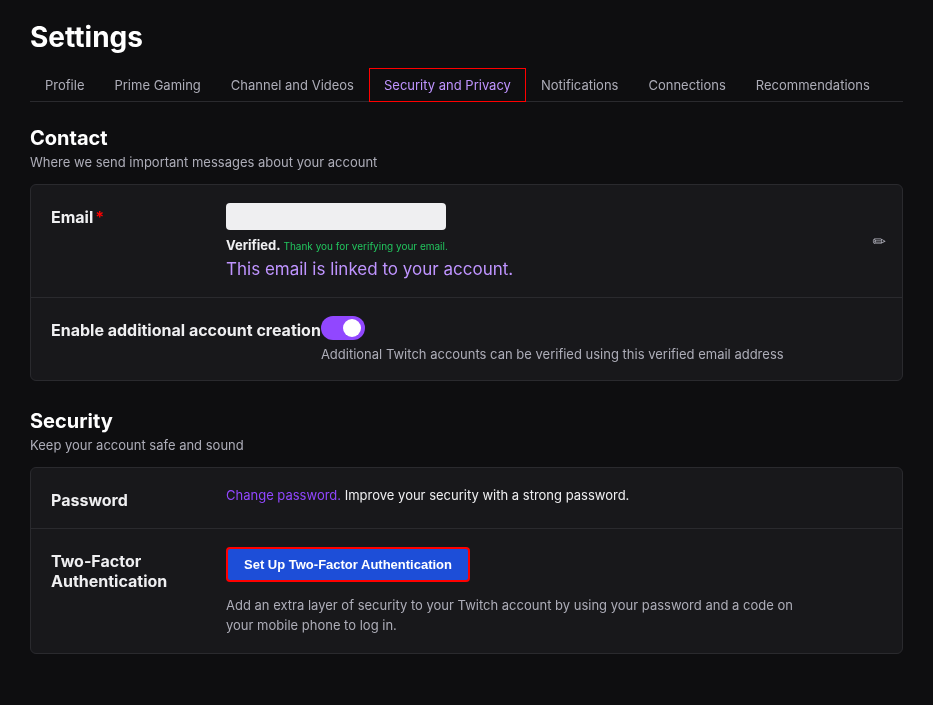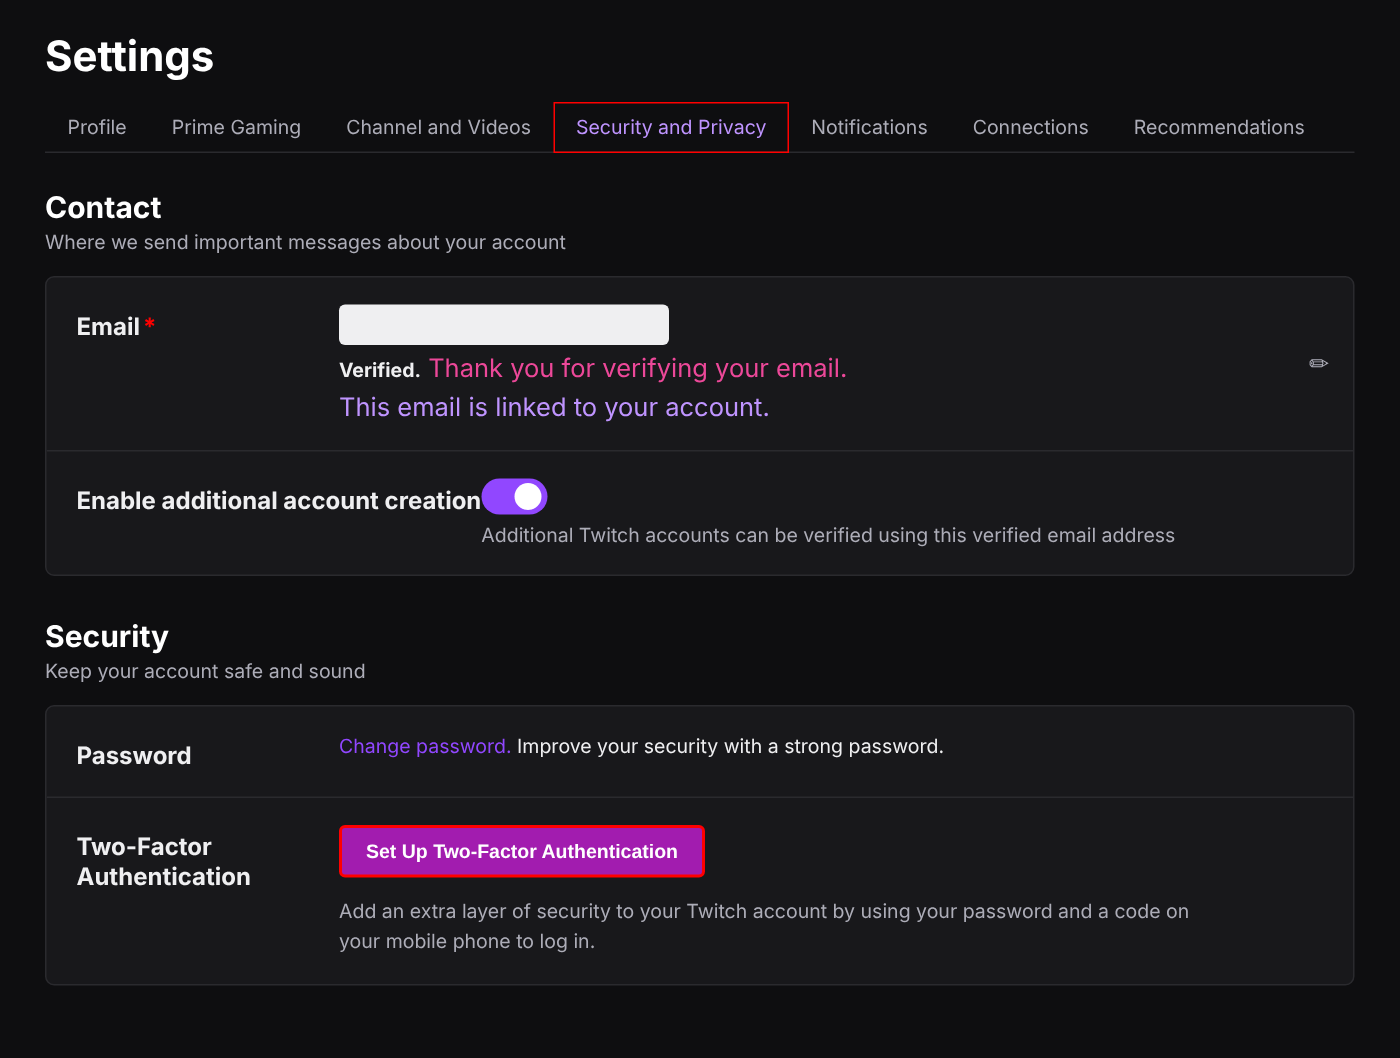--- a/index.html
+++ b/index.html
@@ -192,21 +192,21 @@
       cursor: pointer;
     }
 
     .password-desc {
       font-size: 13px;
       color: #efeff1;
       display: inline;
     }
 
     .two-factor-btn {
-      background-color: #a21caf;
+      background-color: #1d4ed8;
       color: #fff;
       border: 2px solid #f00;
       border-color: #f00;
       border-radius: 4px;
       padding: 8px 16px;
       font-size: 13px;
       font-weight: 700;
       cursor: pointer;
       display: inline-block;
       margin-bottom: 8px;
@@ -243,21 +243,21 @@
 
     <div class="settings-row">
       <div class="row-label">
         <span>Email</span><span class="required-dot">*</span>
       </div>
       <div class="row-content">
         <div class="email-input-wrapper">
           <input class="email-input" type="email" value="" style="">
         </div>
         <div>
-          <span style="font-weight:700; color:#efeff1; font-size:13px;">Verified.</span><span style="color:#ec4899; font-size:17px;"> Thank you for verifying your email.</span>
+          <span style="font-weight:700; color:#efeff1; font-size:13px;">Verified.</span><span style="color:#22c55e; font-size:10px;"> Thank you for verifying your email.</span>
         </div>
         <div class="linked-text">This email is linked to your account.</div>
       </div>
       <button class="edit-icon-btn">
         <span>✏</span>
       </button>
     </div>
 
     <div class="settings-row">
       <div class="row-label">Enable additional account creation</div>

